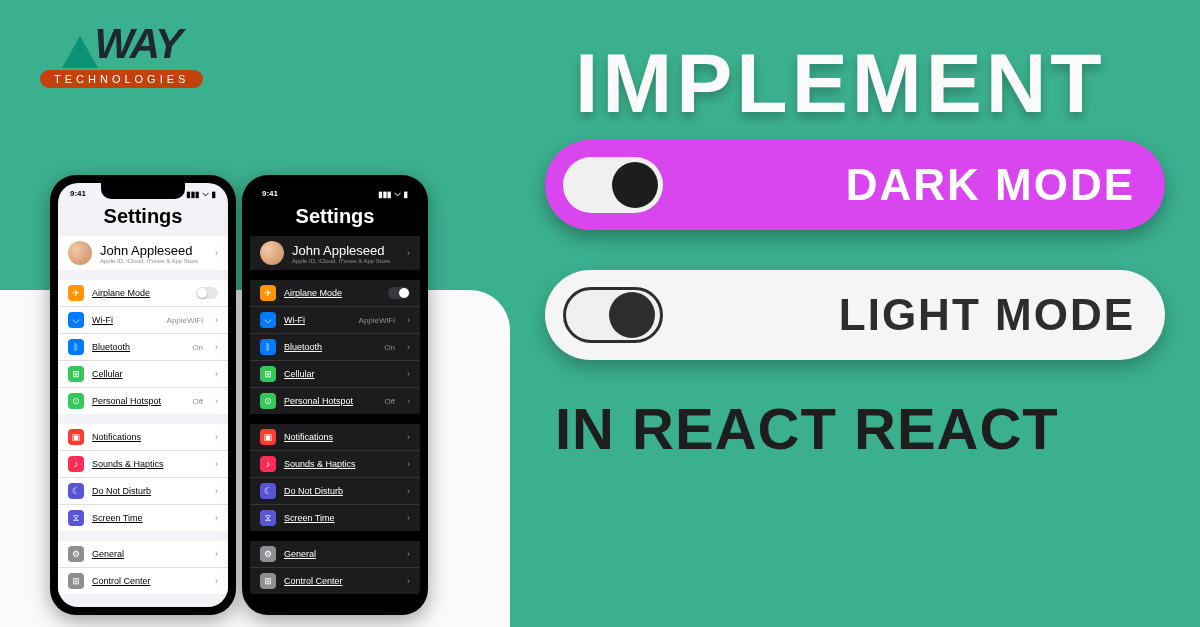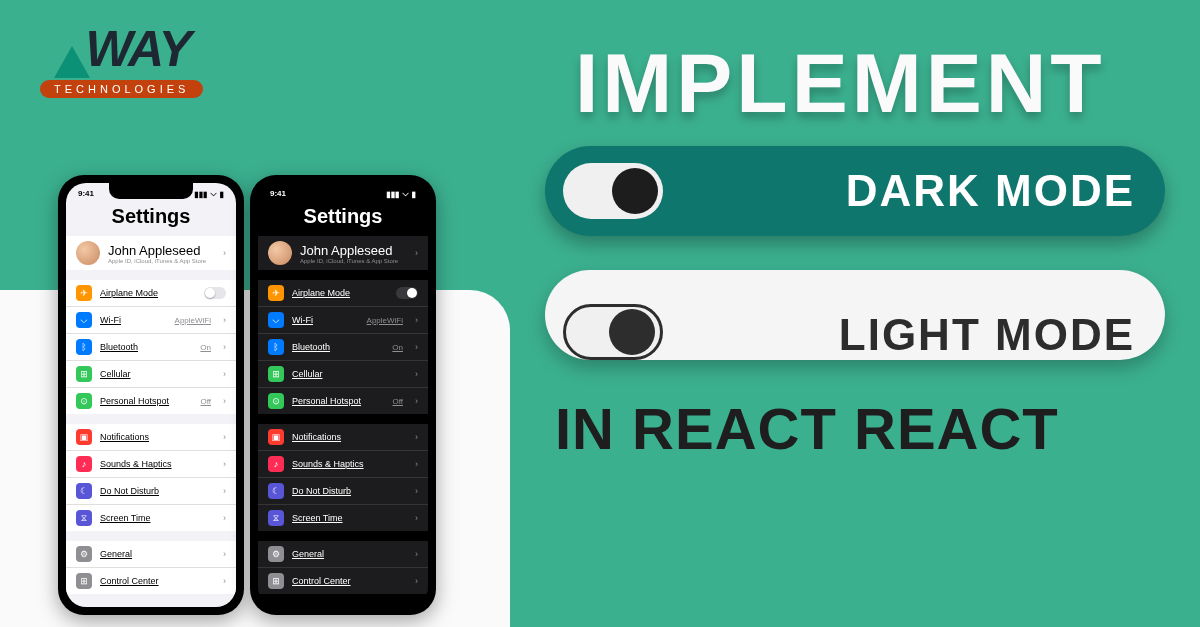--- a/index.html
+++ b/index.html
@@ -25,21 +25,21 @@
     gap: 2px;
   }
   .logo-triangle {
     width: 0; height: 0;
     border-left: 18px solid transparent;
     border-right: 18px solid transparent;
     border-bottom: 32px solid #0a9176;
     margin-right: -6px;
   }
   .logo-text {
-    font-size: 50px;
+    font-size: 42px;
     font-weight: 900;
     color: #1e2832;
     font-style: italic;
     letter-spacing: -2px;
   }
   .logo-sub {
     background: #c2410c;
     color: #fff;
     font-size: 11px;
     letter-spacing: 4px;
@@ -60,22 +60,22 @@
   .pill {
     position: absolute;
     left: 545px;
     width: 620px;
     height: 90px;
     border-radius: 45px;
     display: flex;
     align-items: center;
     padding: 0 30px 0 18px;
   }
-  .pill-dark { top: 146px; background: #0f766e; color:#fff; box-shadow: 0 8px 18px rgba(0,0,0,.3);}
-  .pill-light { top: 270px; background: #f5f5f5; color:#2d2d2d; box-shadow: 0 8px 18px rgba(0,0,0,.25); align-items: flex-end;}
+  .pill-dark { top: 140px; background: #d946ef; color:#fff; box-shadow: 0 8px 18px rgba(0,0,0,.3);}
+  .pill-light { top: 270px; background: #f5f5f5; color:#2d2d2d; box-shadow: 0 8px 18px rgba(0,0,0,.25);}
   .toggle {
     width: 100px;
     height: 56px;
     border-radius: 30px;
     display:flex;
     align-items:center;
     position:relative;
   }
   .toggle-dark { background:#f0f0f0; }
   .toggle-dark .knob { background:#1d1d1d; right:5px; }
@@ -105,21 +105,21 @@
     top: 290px;
     left:0;
     width: 510px;
     height: 340px;
     background:#fafafa;
     border-top-right-radius: 40px;
   }
   .phones {
     position:absolute;
     top: 175px;
-    left: 58px;
+    left: 50px;
     display:flex;
     gap: 6px;
   }
   .phone {
     width: 186px;
     height: 440px;
     background:#000;
     border-radius: 26px;
     padding: 8px;
     box-shadow: 0 6px 20px rgba(0,0,0,.35);
@@ -165,21 +165,21 @@
     gap:8px;
   }
   .row:last-child { border-bottom:none; }
   .icon {
     width:16px; height:16px; border-radius:4px;
     display:flex; align-items:center; justify-content:center;
     font-size:9px; color:#fff;
     flex-shrink:0;
   }
   .label { flex:1;text-decoration:underline; }
-  .val { font-size:8px; color:#8e8e93;text-decoration:underline; }
+  .val { font-size:8px; color:#8e8e93; }
   .chev { font-size:9px; color:#8e8e93; margin-left:4px; }
   .avatar {
     width:24px; height:24px; border-radius:50%;
     background: radial-gradient(circle at 35% 35%, #f3c9a5, #c88960);
     flex-shrink:0;
   }
   .profile { display:flex; flex-direction:column; flex:1; }
   .profile .name { font-size:13px; font-weight:400; }
   .profile .sub { font-size:6px; color:#8e8e93; }
   .mini-toggle {

